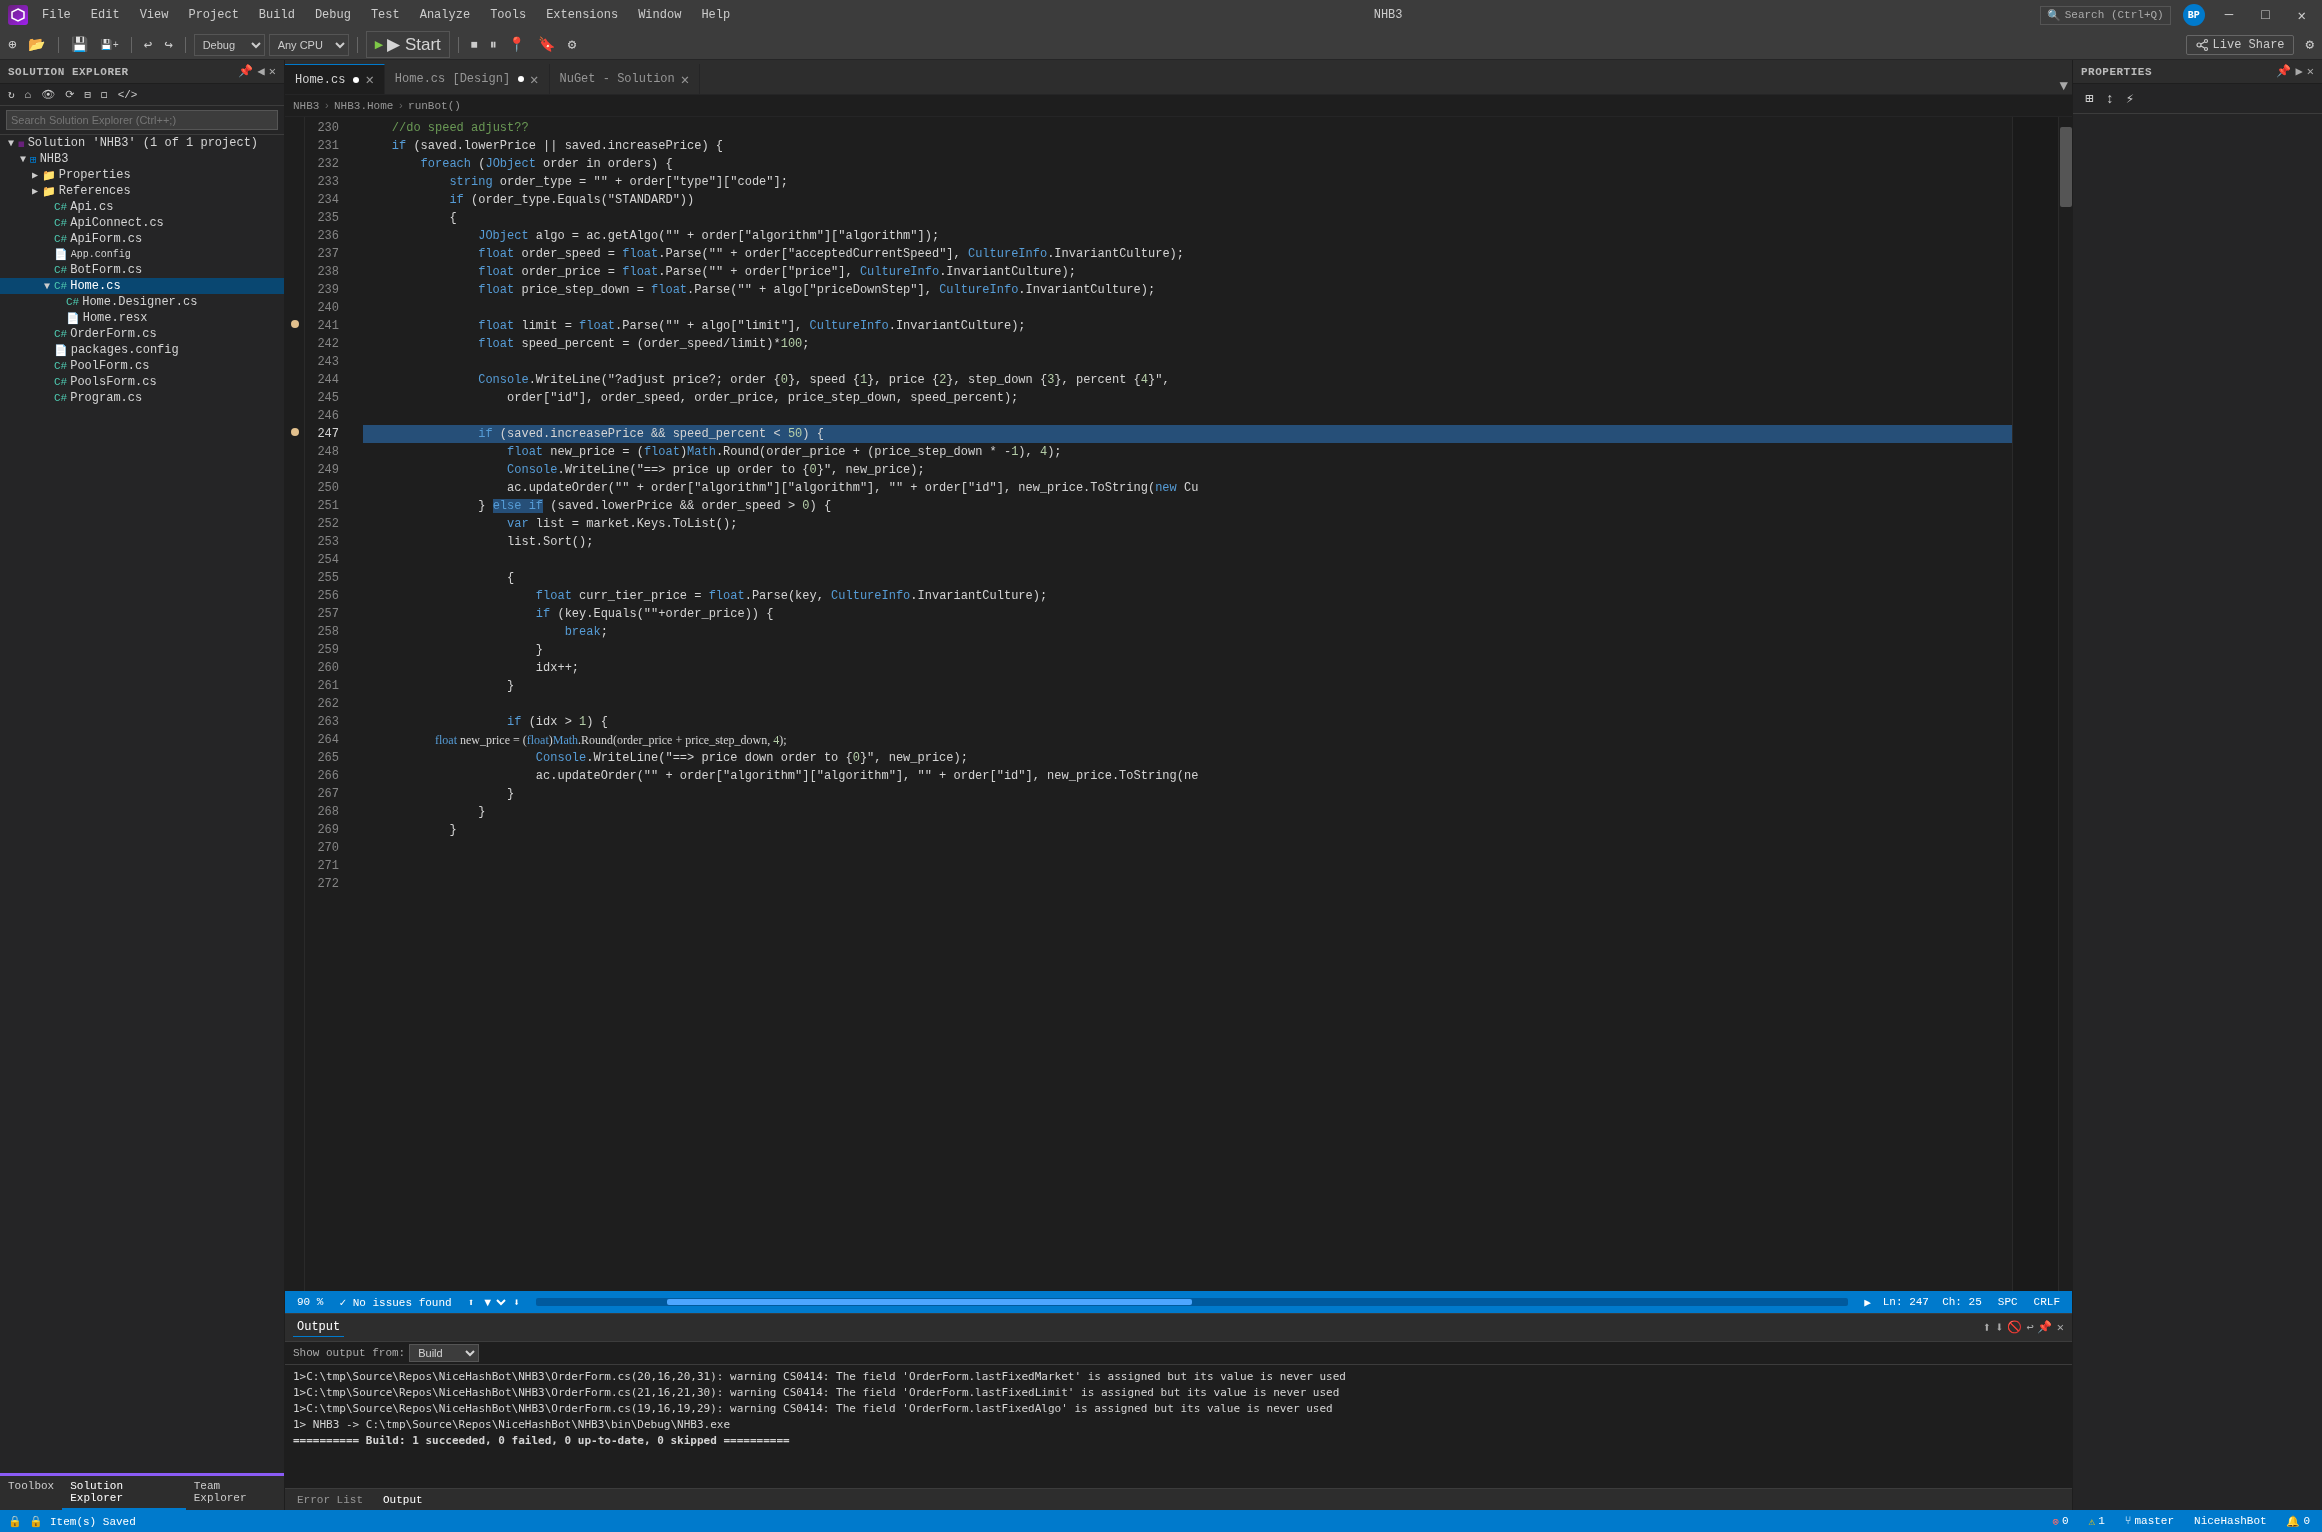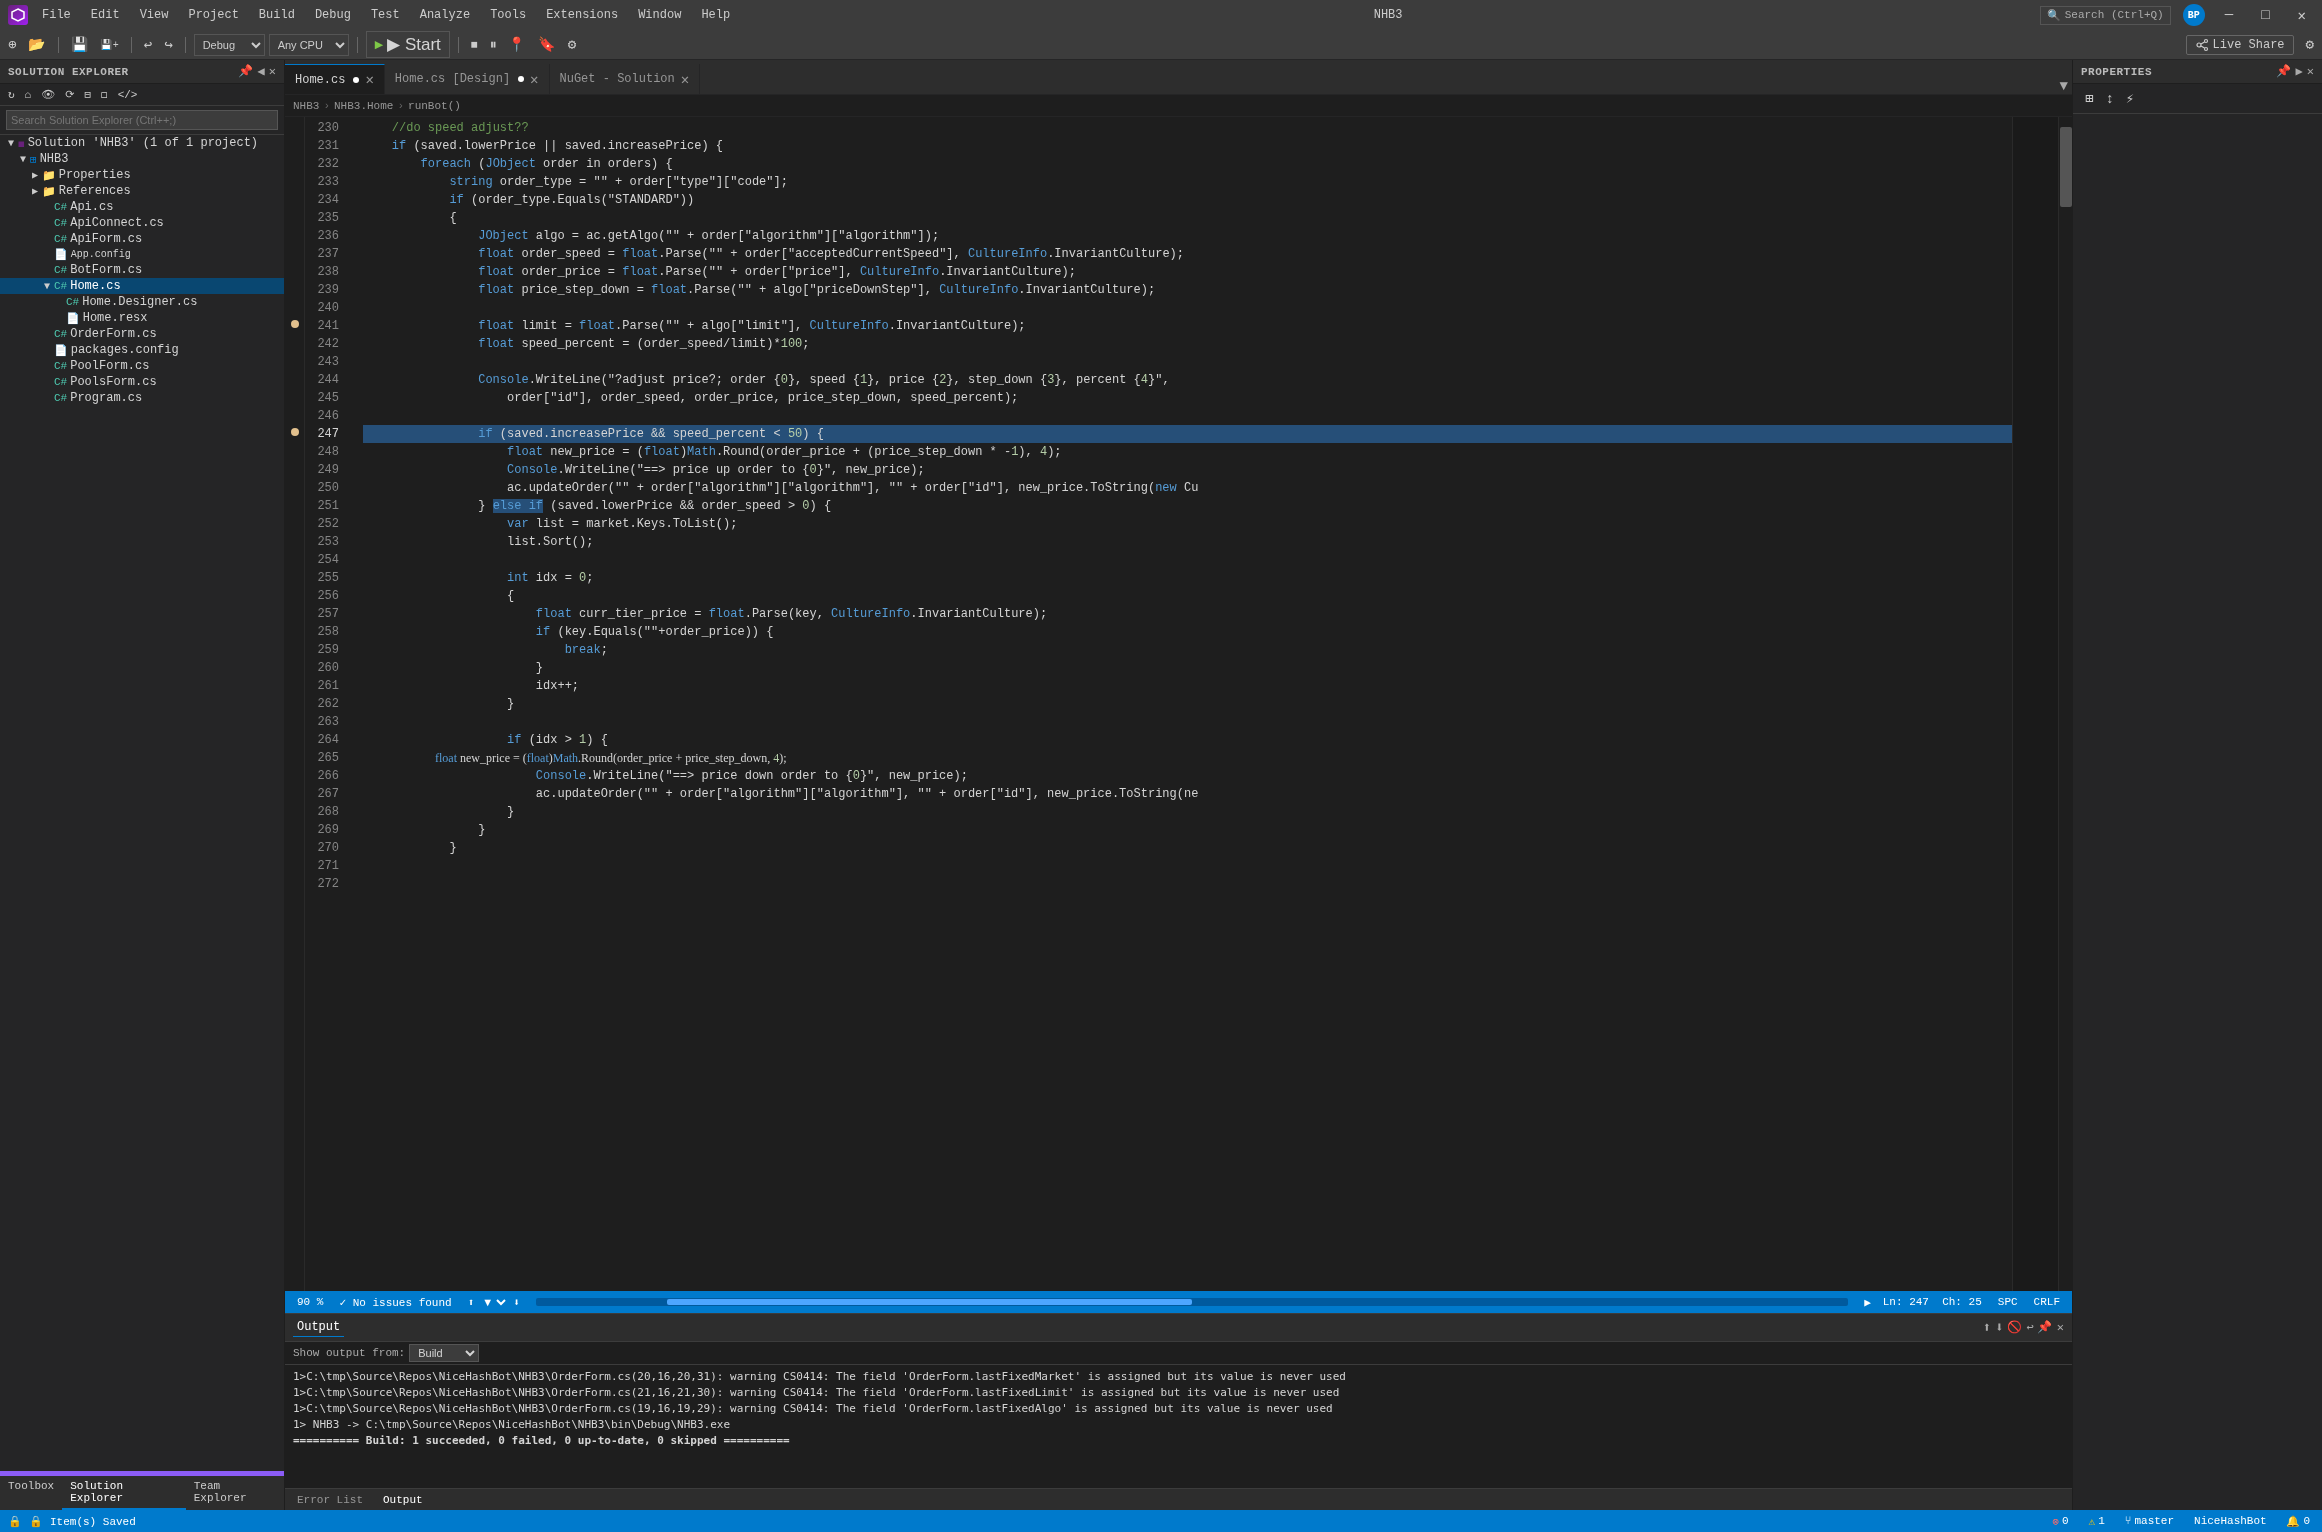--- a/index.html
+++ b/index.html
@@ -287,21 +287,21 @@
           <span class="tree-label" style="color:#d4d4d4;font-size:12px;">PoolsForm.cs</span>
         </div>
         <div class="tree-item">
           <span style="display:inline-block;width:40px;flex-shrink:0;"></span>
           <span style="width:14px;display:inline-block;"></span>
           <span style="color:#4ec9b0;font-size:11px;margin-right:3px;">C#</span>
           <span class="tree-label" style="color:#d4d4d4;font-size:12px;">Program.cs</span>
         </div>
       </div>
 
-    <div style="display:flex;border-top:5px solid #8b5cf6;background:#2d2d2d;margin-top:13px;">
+    <div style="display:flex;border-top:3px solid #8b5cf6;background:#2d2d2d;margin-top:13px;">
       <span style="font-size:11px;color:#ccc;padding:4px 8px;cursor:pointer;">Toolbox</span>
       <span style="font-size:11px;color:#fff;padding:4px 8px;cursor:pointer;border-bottom:2px solid #007acc;">Solution Explorer</span>
       <span style="font-size:11px;color:#ccc;padding:4px 8px;cursor:pointer;">Team Explorer</span>
     </div>
   </div>
 
   <div id="editor-area">
 
     <div id="tabs-bar">
       <div class="tab active">
@@ -448,21 +448,20 @@
           <div class="code-line"><span style="white-space:pre;">                    order["id"], order_speed, order_price, price_step_down, speed_percent);</span></div>
           <div class="code-line"><span style="white-space:pre;"></span></div>
           <div class="code-line" style="background: rgb(38, 79, 120);"><span style="white-space:pre;">                <span style="background:#264f78;"><span style="color:#569cd6;">if</span></span> (saved.increasePrice &amp;&amp; speed_percent &lt; <span style="color:#b5cea8;">50</span>) {</span></div>
           <div class="code-line"><span style="white-space:pre;">                    <span style="color:#569cd6;">float</span> new_price = (<span style="color:#569cd6;">float</span>)<span style="color:#569cd6;">Math</span>.Round(order_price + (price_step_down * -<span style="color:#b5cea8;">1</span>), <span style="color:#b5cea8;">4</span>);</span></div>
           <div class="code-line"><span style="white-space:pre;">                    <span style="color:#569cd6;">Console</span>.WriteLine("==&gt; price up order to {<span style="color:#b5cea8;">0</span>}", new_price);</span></div>
           <div class="code-line"><span style="white-space:pre;">                    ac.updateOrder("" + order["algorithm"]["algorithm"], "" + order["id"], new_price.ToString(<span style="color:#569cd6;">new</span> Cu</span></div>
           <div class="code-line"><span style="white-space:pre;">                } <span style="background:#264f78;"><span style="color:#569cd6;">else</span> <span style="color:#569cd6;">if</span></span> (saved.lowerPrice &amp;&amp; order_speed &gt; <span style="color:#b5cea8;">0</span>) {</span></div>
           <div class="code-line"><span style="white-space:pre;">                    <span style="color:#569cd6;">var</span> list = market.Keys.ToList();</span></div>
           <div class="code-line"><span style="white-space:pre;">                    list.Sort();</span></div>
           <div class="code-line"><span style="white-space:pre;"></span></div>
-          <div class="code-line"><span style="white-space:pre;">                    <span style="color:#569cd6;">int</span> idx = <span style="color:#b5cea8;">0</span>;</span></div>
           <div class="code-line"><span style="white-space:pre;">                    {</span></div>
           <div class="code-line"><span style="white-space:pre;">                        <span style="color:#569cd6;">float</span> curr_tier_price = <span style="color:#569cd6;">float</span>.Parse(key, <span style="color:#569cd6;">CultureInfo</span>.InvariantCulture);</span></div>
           <div class="code-line"><span style="white-space:pre;">                        <span style="color:#569cd6;">if</span> (key.Equals(""+order_price)) {</span></div>
           <div class="code-line"><span style="white-space:pre;">                            <span style="color:#569cd6;">break</span>;</span></div>
           <div class="code-line"><span style="white-space:pre;">                        }</span></div>
           <div class="code-line"><span style="white-space:pre;">                        idx++;</span></div>
           <div class="code-line"><span style="white-space:pre;">                    }</span></div>
           <div class="code-line"><span style="white-space:pre;"></span></div>
           <div class="code-line"><span style="white-space:pre;">                    <span style="color:#569cd6;">if</span> (idx &gt; <span style="color:#b5cea8;">1</span>) {</span></div>
           <div class="code-line"><span style="white-space:pre;font-family:Liberation Serif, serif;">                        <span style="color:#569cd6;">float</span> new_price = (<span style="color:#569cd6;">float</span>)<span style="color:#569cd6;">Math</span>.Round(order_price + price_step_down, <span style="color:#b5cea8;">4</span>);</span></div>

